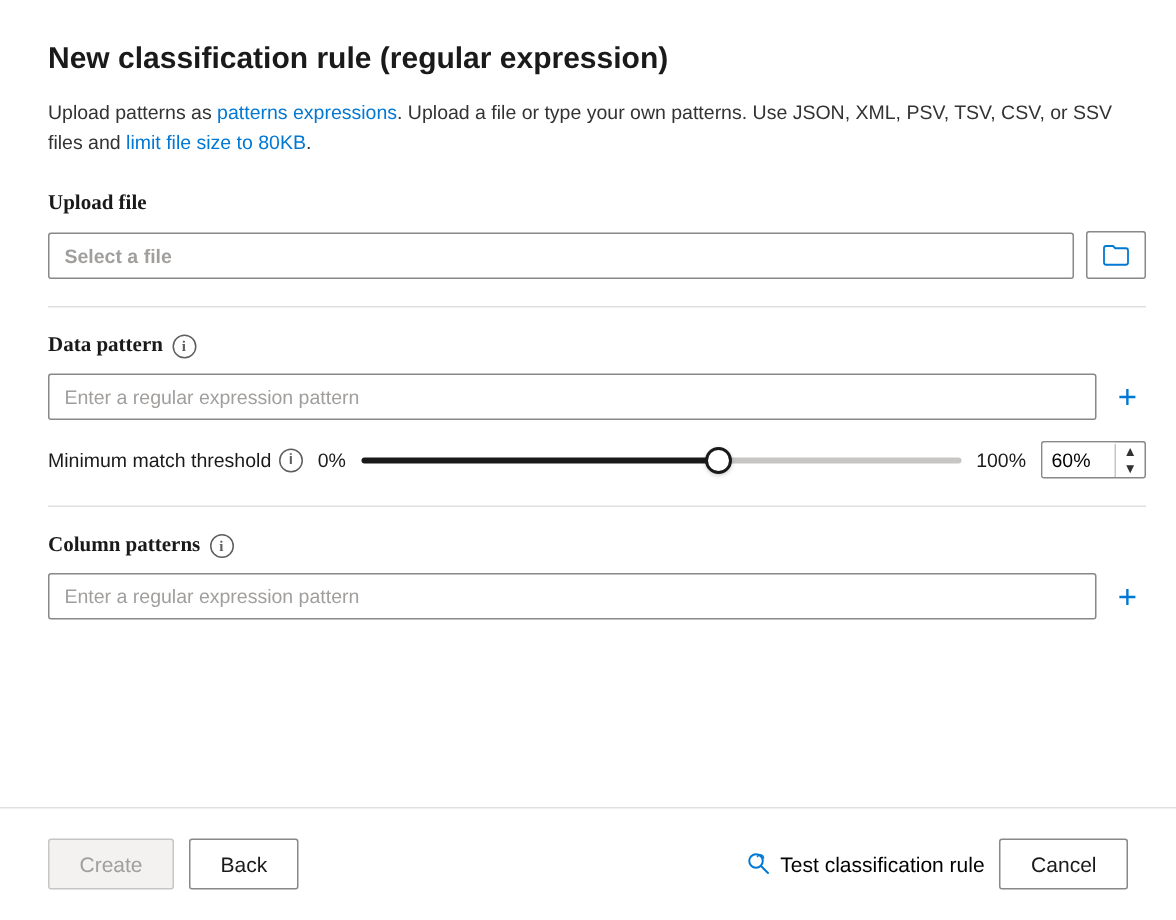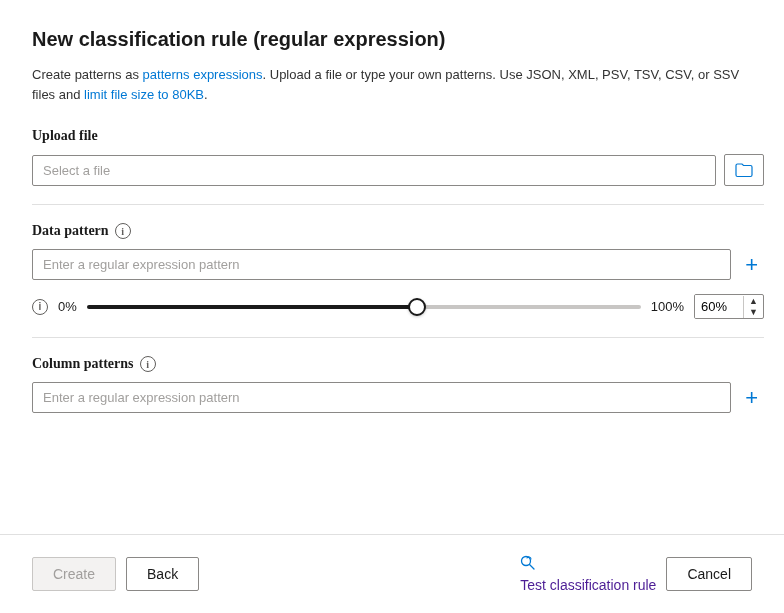--- a/index.html
+++ b/index.html
@@ -221,28 +221,27 @@
       background: #fff;
       border: 1px solid #8a8886;
       border-radius: 2px;
       padding: 8px 20px;
       font-size: 14px;
       cursor: pointer;
       color: #1a1a1a;
     }
     .test-link {
       display: flex;
-      align-items: flex-start;
+      align-items: center;
       gap: 6px;
-      color: #4c1d95;
+      color: #000000;
       font-size: 14px;
       cursor: pointer;
       text-decoration: none;
       margin-left: auto;
-      flex-direction: column;
     }
     .footer-right {
       display: flex;
       align-items: center;
       gap: 10px;
       margin-left: auto;
     }
     
     .folder-icon-svg {
       width: 18px;
@@ -250,48 +249,49 @@
     }
   </style>
 </head>
 <body>
 
 <div class="main-content">
 
   <h1 class="page-title">New classification rule (regular expression)</h1>
 
   <p class="description">
-    <span>Create patterns as </span><a href="#">patterns expressions</a><span>. Upload a file or type your own patterns. Use JSON, XML, PSV, TSV, CSV, or SSV files and </span><a href="#">limit file size to 80KB</a><span>.</span>
+    <span>Upload patterns as </span><a href="#">patterns expressions</a><span>. Upload a file or type your own patterns. Use JSON, XML, PSV, TSV, CSV, or SSV files and </span><a href="#">limit file size to 80KB</a><span>.</span>
   </p>
 
   <div class="section-label">
     <span>Upload file</span>
   </div>
   <div class="input-row">
-    <input class="text-input" type="text" style="color: #000000;" placeholder="Select a file">
+    <input class="text-input" type="text" style="color: #000000; font-weight: bold;" placeholder="Select a file">
     <button class="browse-btn" title="Browse">
       <svg class="folder-icon-svg" viewBox="0 0 18 18" fill="none" xmlns="http://www.w3.org/2000/svg">
         <path d="M1 4.5C1 3.67 1.67 3 2.5 3H7l1.5 1.5H15.5C16.33 4.5 17 5.17 17 6v8c0 .83-.67 1.5-1.5 1.5h-13C1.67 15.5 1 14.83 1 14V4.5z" stroke="#0078d4" stroke-width="1.2" fill="none"></path>
       </svg>
     </button>
   </div>
 
   <hr class="divider">
 
   <div class="section-label">
     <span>Data pattern</span>
     <span class="info-icon">i</span>
   </div>
   <div class="input-row">
     <input class="text-input" type="text" placeholder="Enter a regular expression pattern" style="">
     <button class="add-btn">+</button>
   </div>
 
   <div class="threshold-row">
     <span class="threshold-label">
+      <span>Minimum match threshold</span>
       <span class="info-icon">i</span>
     </span>
     <span class="pct-label">0%</span>
     <div class="slider-container">
       <input type="range" min="0" max="100" value="60" id="thresholdSlider" style="background: linear-gradient(to right, rgb(26, 26, 26) 0%, rgb(26, 26, 26) 60%, rgb(200, 198, 196) 60%, rgb(200, 198, 196) 100%);">
     </div>
     <span class="pct-label">100%</span>
     <div class="spinner-input-wrap">
       <input class="spinner-value" type="text" value="60%" id="thresholdValue" style="">
       <div class="spinner-arrows">

